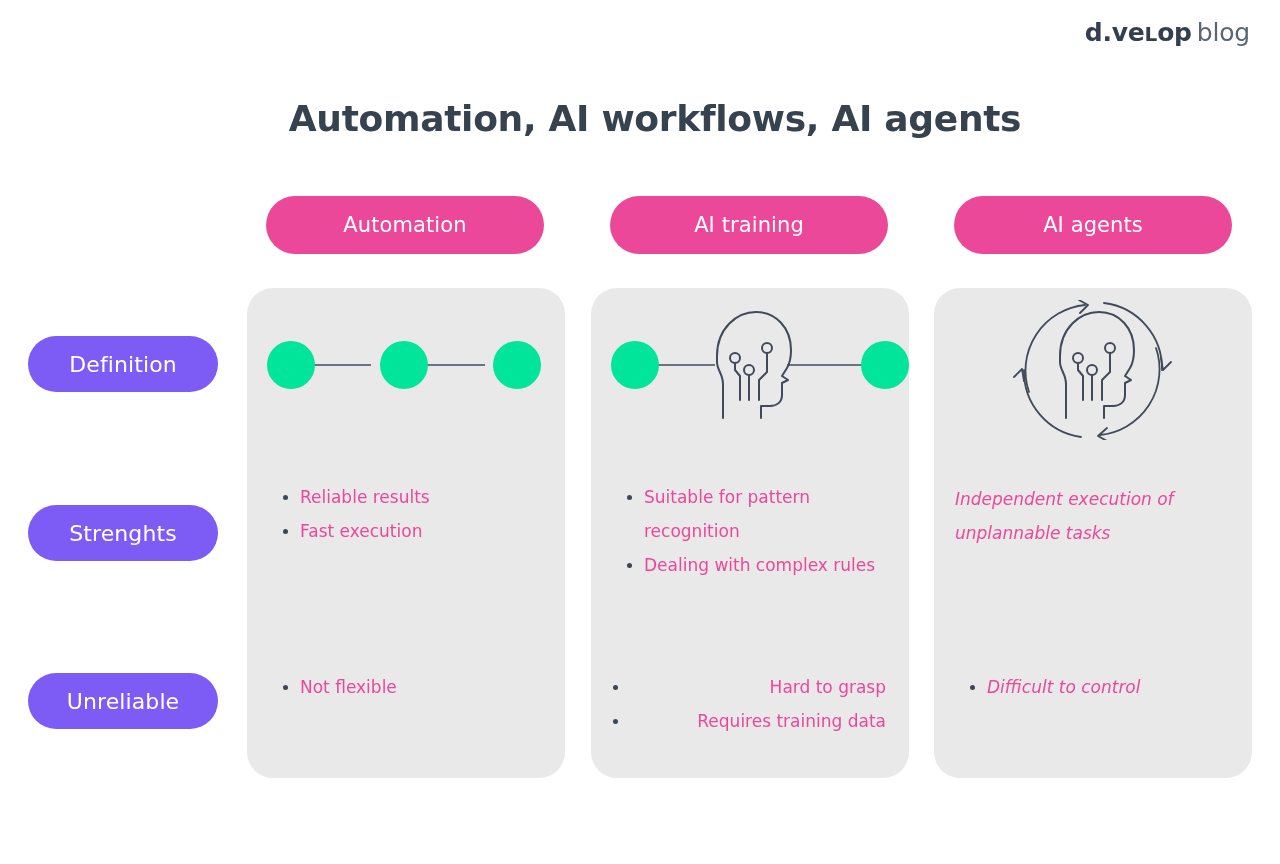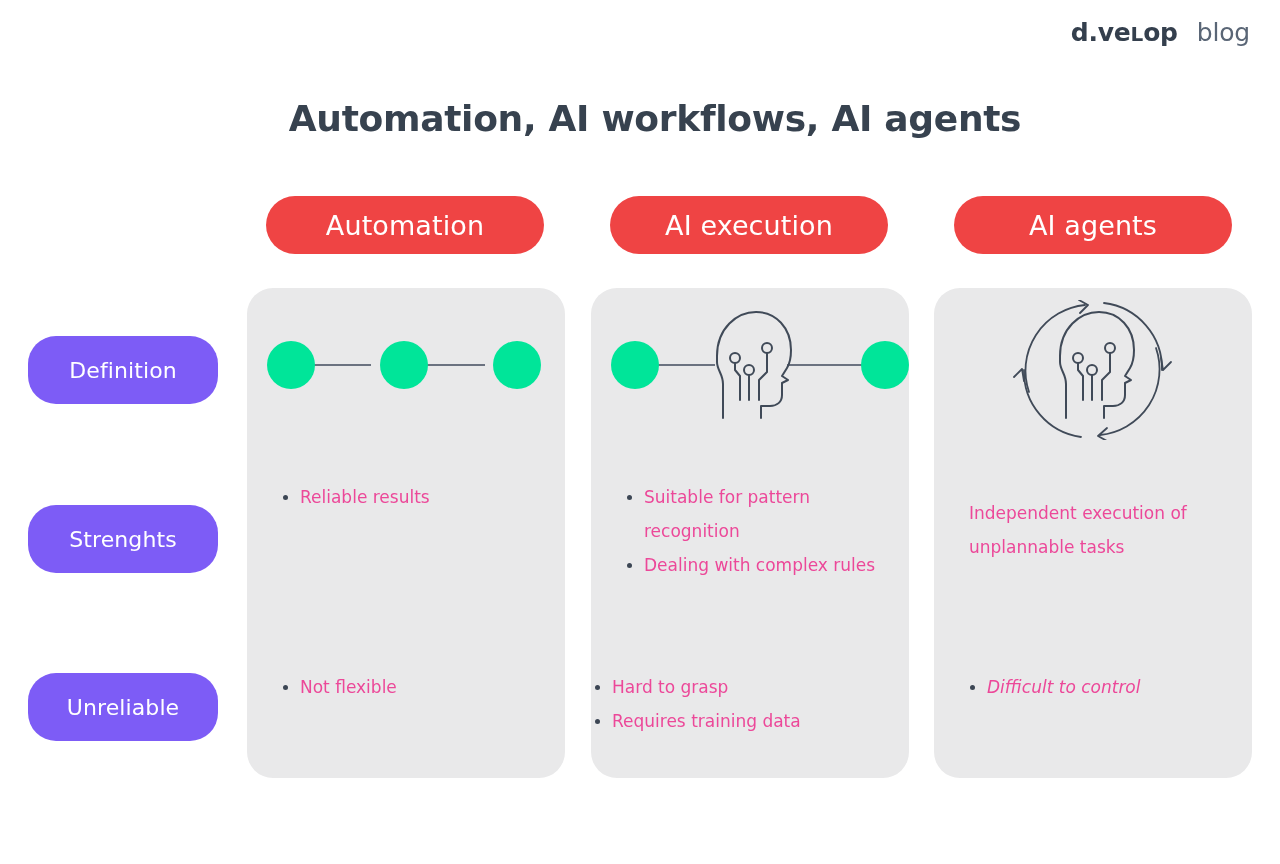--- a/index.html
+++ b/index.html
@@ -30,21 +30,21 @@
     color: #343F4D;
   }
   .brand-strong .smallcap {
     font-size: 20px;
     font-weight: 700;
     vertical-align: baseline;
   }
   .brand-light {
     font-weight: 400;
     color: #5A6676;
-    margin-left: 19px;
+    margin-left: 5px;
   }
 
   
   .page-title {
     position: absolute;
     top: 98px;
     left: 15px;
     width: 1280px;
     text-align: center;
     font-size: 36px;
@@ -52,37 +52,37 @@
     color: #37424F;
     letter-spacing: -0.3px;
   }
 
   
   .col-pill {
     position: absolute;
     top: 196px;
     height: 58px;
     border-radius: 29px;
-    background: #ef4444;
+    background: #ec4899;
     color: #ffffff;
-    font-size: 27px;
+    font-size: 21px;
     display: flex;
     align-items: center;
     justify-content: center;
     letter-spacing: 0.1px;
   }
   .col-pill.c0 { left: 266px;  width: 278px; }
   .col-pill.c1 { left: 610px;  width: 278px; }
   .col-pill.c2 { left: 954px;  width: 278px; }
 
   
   .row-pill {
     position: absolute;
     left: 28px;
-    height: 68px;
+    height: 56px;
     width: 190px;
     border-radius: 28px;
     background: #7D5CF6;
     color: #ffffff;
     font-size: 22px;
     display: flex;
     align-items: center;
     justify-content: center;
     letter-spacing: 0.1px;
   }
@@ -132,45 +132,46 @@
     content: "";
     position: absolute;
     left: -17px;
     top: 15px;
     width: 5px;
     height: 5px;
     border-radius: 50%;
     background: #3C4654;
   }
   .cell p {
-    margin: 16px;
+    margin: 2px;
+    font-style: italic;
   }
 
   .cell.s0 { left: 278px; top: 480px; width: 276px; }
   .cell.s1 { left: 622px; top: 480px; width: 276px; }
   .cell.s2 { left: 953px; top: 480px; width: 278px; }
 
   .cell.w0 { left: 278px; top: 670px; width: 276px; }
-  .cell.w1 { left: 590px; top: 670px; width: 278px; }
+  .cell.w1 { left: 608px; top: 670px; width: 278px; text-align: right; }
   .cell.w2 { left: 965px; top: 670px; width: 278px; font-style: italic; }
 </style>
 </head>
 <body>
 
 <div class="brand">
   <span class="brand-strong"><span>d.ve</span><span class="smallcap">L</span><span>op</span></span><span class="brand-light">blog</span>
 </div>
 
 <div class="page-title">Automation, AI workflows, AI agents</div>
 
 <div class="col-pill c0">
   <span>Automation</span>
 </div>
 <div class="col-pill c1">
-  <span>AI execution</span>
+  <span>AI training</span>
 </div>
 <div class="col-pill c2">
   <span>AI agents</span>
 </div>
 
 <div class="row-pill r0">
   <span>Definition</span>
 </div>
 <div class="row-pill r1">
   <span>Strenghts</span>
@@ -235,20 +236,21 @@
       <path d="M227 58 L229 70 L237 62"></path>
       <path d="M173 128 L164 136 L173 141"></path>
       <path d="M90 81 L88 69 L80 77"></path>
     </g>
   </svg>
 </div>
 
 <div class="cell s0">
   <ul>
     <li>Reliable results</li>
+    <li>Fast execution</li>
   </ul>
 </div>
 
 <div class="cell s1">
   <ul>
     <li>Suitable for pattern recognition</li>
     <li>Dealing with complex rules</li>
   </ul>
 </div>
 

